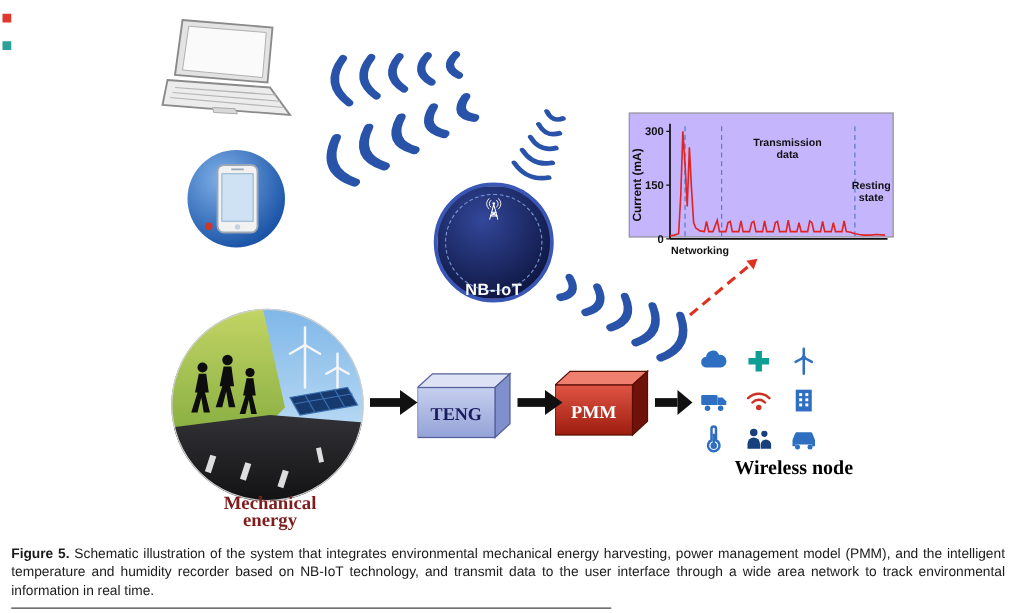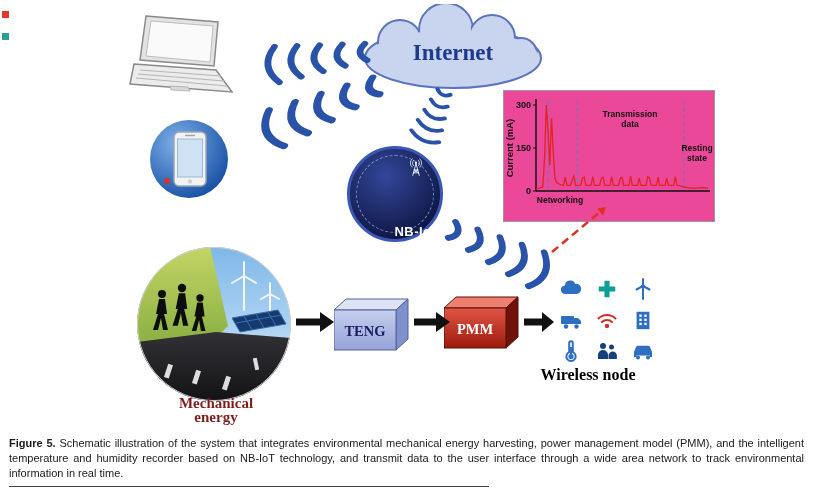--- a/index.html
+++ b/index.html
@@ -27,30 +27,30 @@
   .cloud-label {
     position:absolute; left:0; right:0; top:36px; text-align:center;
     font-family:"Liberation Serif", serif; font-weight:700; font-size:23px; color:#1c3b8c;
   }
 
   
   .nbiot {
     left:347px; top:146px; width:96px; height:96px; border-radius:50%;
     background:radial-gradient(circle at 40% 30%, #33479a, #0d1540 80%);
     border:3px solid #3a57b5;
-    display:flex; flex-direction:column; align-items:flex-end;gap:44px;
+    display:flex; flex-direction:column; align-items:center;gap:44px;
   }
   .nbiot::before {
     content:""; position:absolute; inset:6px; border-radius:50%;
     border:1.5px dashed rgba(150,190,255,.7);
   }
   .nbiot-label { color:#fff; font-weight:700; font-size:13px; letter-spacing:.5px; margin-top:1px; }
 
   
-  .chart-box { left:503px; top:90px; width:212px; height:132px; background:#ec4899; border:1px solid #999; }
+  .chart-box { left:503px; top:90px; width:212px; height:100px; background:#c4b5fd; border:1px solid #999; }
   .chart-box text { font-family:"Liberation Sans", sans-serif; }
   .chart-box .tick { font-size:9px; font-weight:700; fill:#111; }
   .chart-box .ann  { font-size:8.5px; font-weight:700; fill:#111; }
   .chart-box .ylab { font-size:9.5px; font-weight:700; fill:#111; }
 
   
   .box-label { font-family:"Liberation Serif", serif; font-weight:700; font-size:14.5px; }
 
   
   .mech-label {
@@ -59,21 +59,21 @@
   }
   .mech-label p { max-width:100px; margin:0 auto; }
 
   
   .node-grid {
     left:556px; top:276px; width:104px;
     display:grid; grid-template-columns:repeat(3, 30px); gap:5px 6px; justify-content:start;
   }
   .node-grid .cell { width:30px; height:26px; display:flex; align-items:center; justify-content:center; }
   .node-label {
-    left:513px; top:366px; width:150px; text-align:center;
+    left:560px; top:366px; width:150px; text-align:center;
     font-family:"Liberation Serif", serif; font-weight:700; font-size:16px; color:#000;
   }
 
   
   .caption {
     left:0; top:436px; width:813px; padding:0 9px; font-size:11px; line-height:15px;
     color:#1a1a1a; text-align:justify;
   }
   .caption .figlabel { font-weight:700; }
   .footer-rule { left:9px; top:486px; width:480px; height:1px; background:#444; }
@@ -104,38 +104,20 @@
   <div class="abs phone-bubble">
     <svg width="78" height="78" viewBox="0 0 78 78">
       <rect x="24" y="12" width="32" height="54" rx="5" fill="#f2f2f2" stroke="#9aa6b5" stroke-width="1.5"></rect>
       <rect x="27.5" y="19" width="25" height="38" fill="#cfe2f4" stroke="#8fb0cc" stroke-width="0.8"></rect>
       <line x1="35" y1="15.5" x2="45" y2="15.5" stroke="#9aa6b5" stroke-width="1.5"></line>
       <circle cx="40" cy="61.5" r="2.2" fill="#c8d2dc"></circle>
       <circle cx="17" cy="61" r="3" fill="#d23425"></circle>
     </svg>
   </div>
 
-  <div class="abs cloud-wrap">
-    <svg width="190" height="92" viewBox="0 0 190 92">
-      <g fill="#c9d4ef" stroke="#5a74c0" stroke-width="2">
-        <ellipse cx="95" cy="54" rx="88" ry="30"></ellipse>
-        <circle cx="42" cy="38" r="22"></circle>
-        <circle cx="88" cy="26" r="27"></circle>
-        <circle cx="134" cy="34" r="23"></circle>
-        <circle cx="163" cy="50" r="16"></circle>
-      </g>
-      <g fill="#c9d4ef">
-        <ellipse cx="95" cy="54" rx="86" ry="28"></ellipse>
-        <circle cx="42" cy="38" r="20"></circle>
-        <circle cx="88" cy="26" r="25"></circle>
-        <circle cx="134" cy="34" r="21"></circle>
-      </g>
-    </svg>
-    <div class="cloud-label">Internet</div>
-  </div>
 
   <div class="abs nbiot">
     <svg width="48" height="46" viewBox="0 -2 48 46" style="margin-top:9px">
       <g stroke="#ffffff" stroke-width="1.8" fill="none" stroke-linecap="round">
         <path d="M24,10 L17,36 M24,10 L31,36"></path>
         <path d="M20,24 L28,24 M18.3,30.5 L29.7,30.5"></path>
         <path d="M20,24 L29.7,30.5 M28,24 L18.3,30.5"></path>
       </g>
       <circle cx="24" cy="8.5" r="2.3" fill="#ffffff"></circle>
       <g stroke="#ffffff" stroke-width="1.6" fill="none" stroke-linecap="round">

